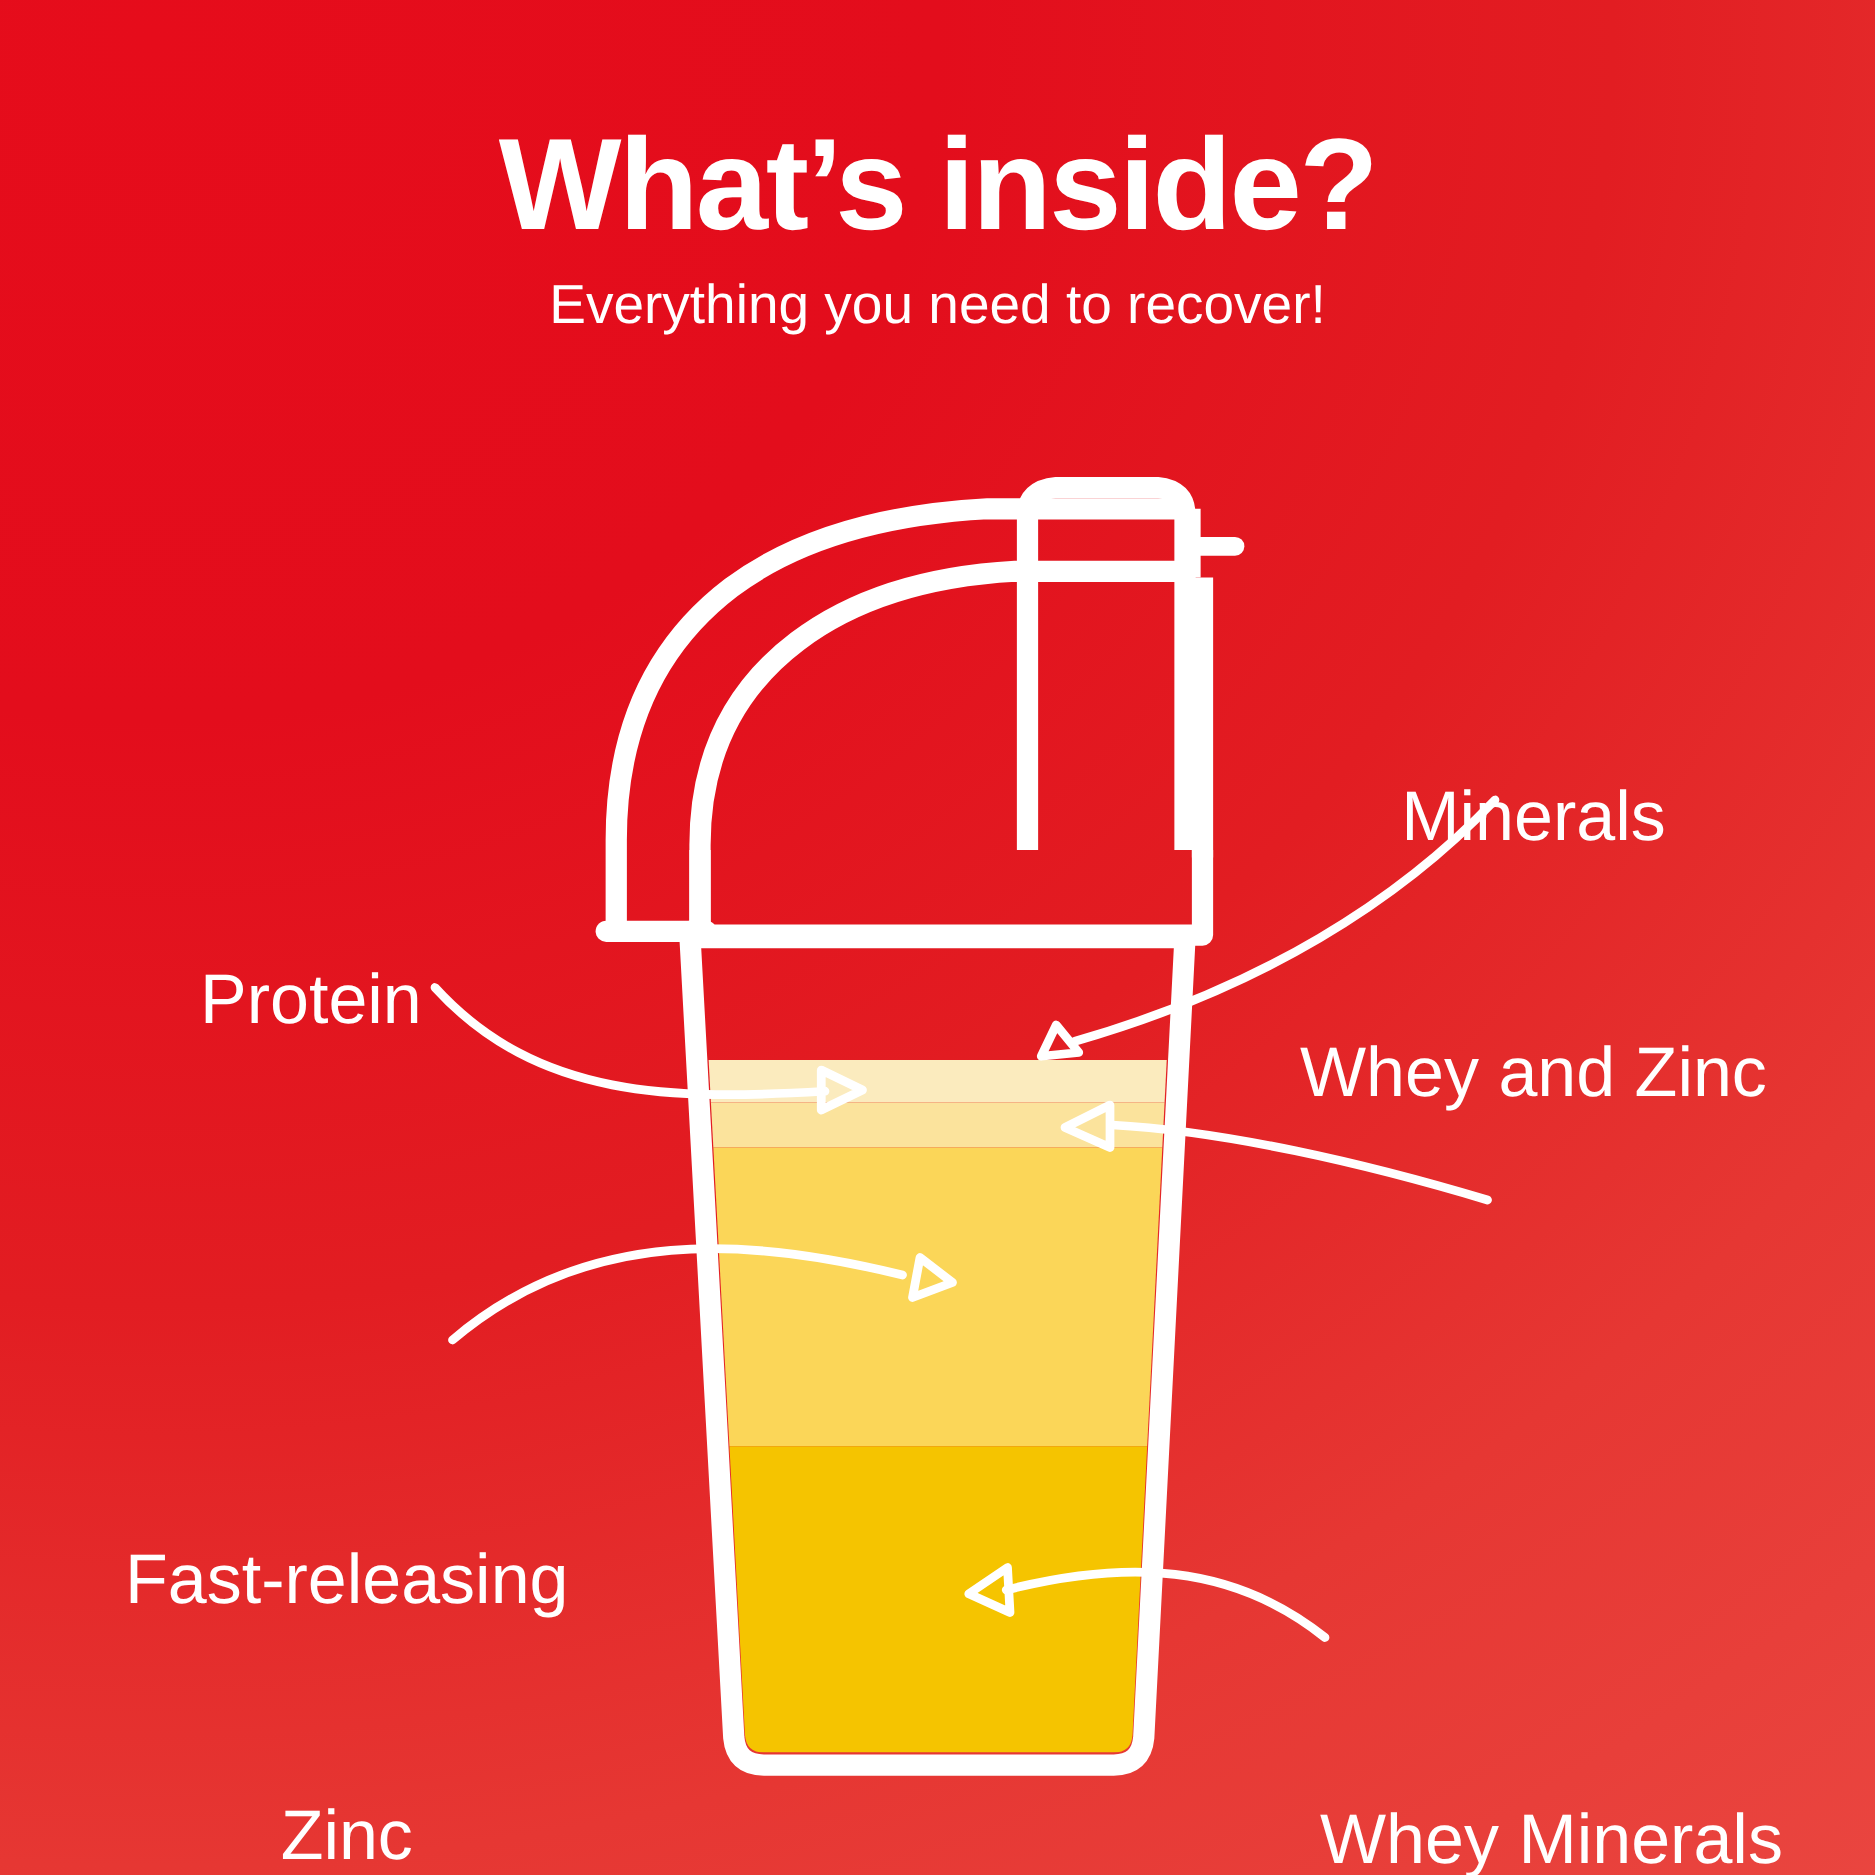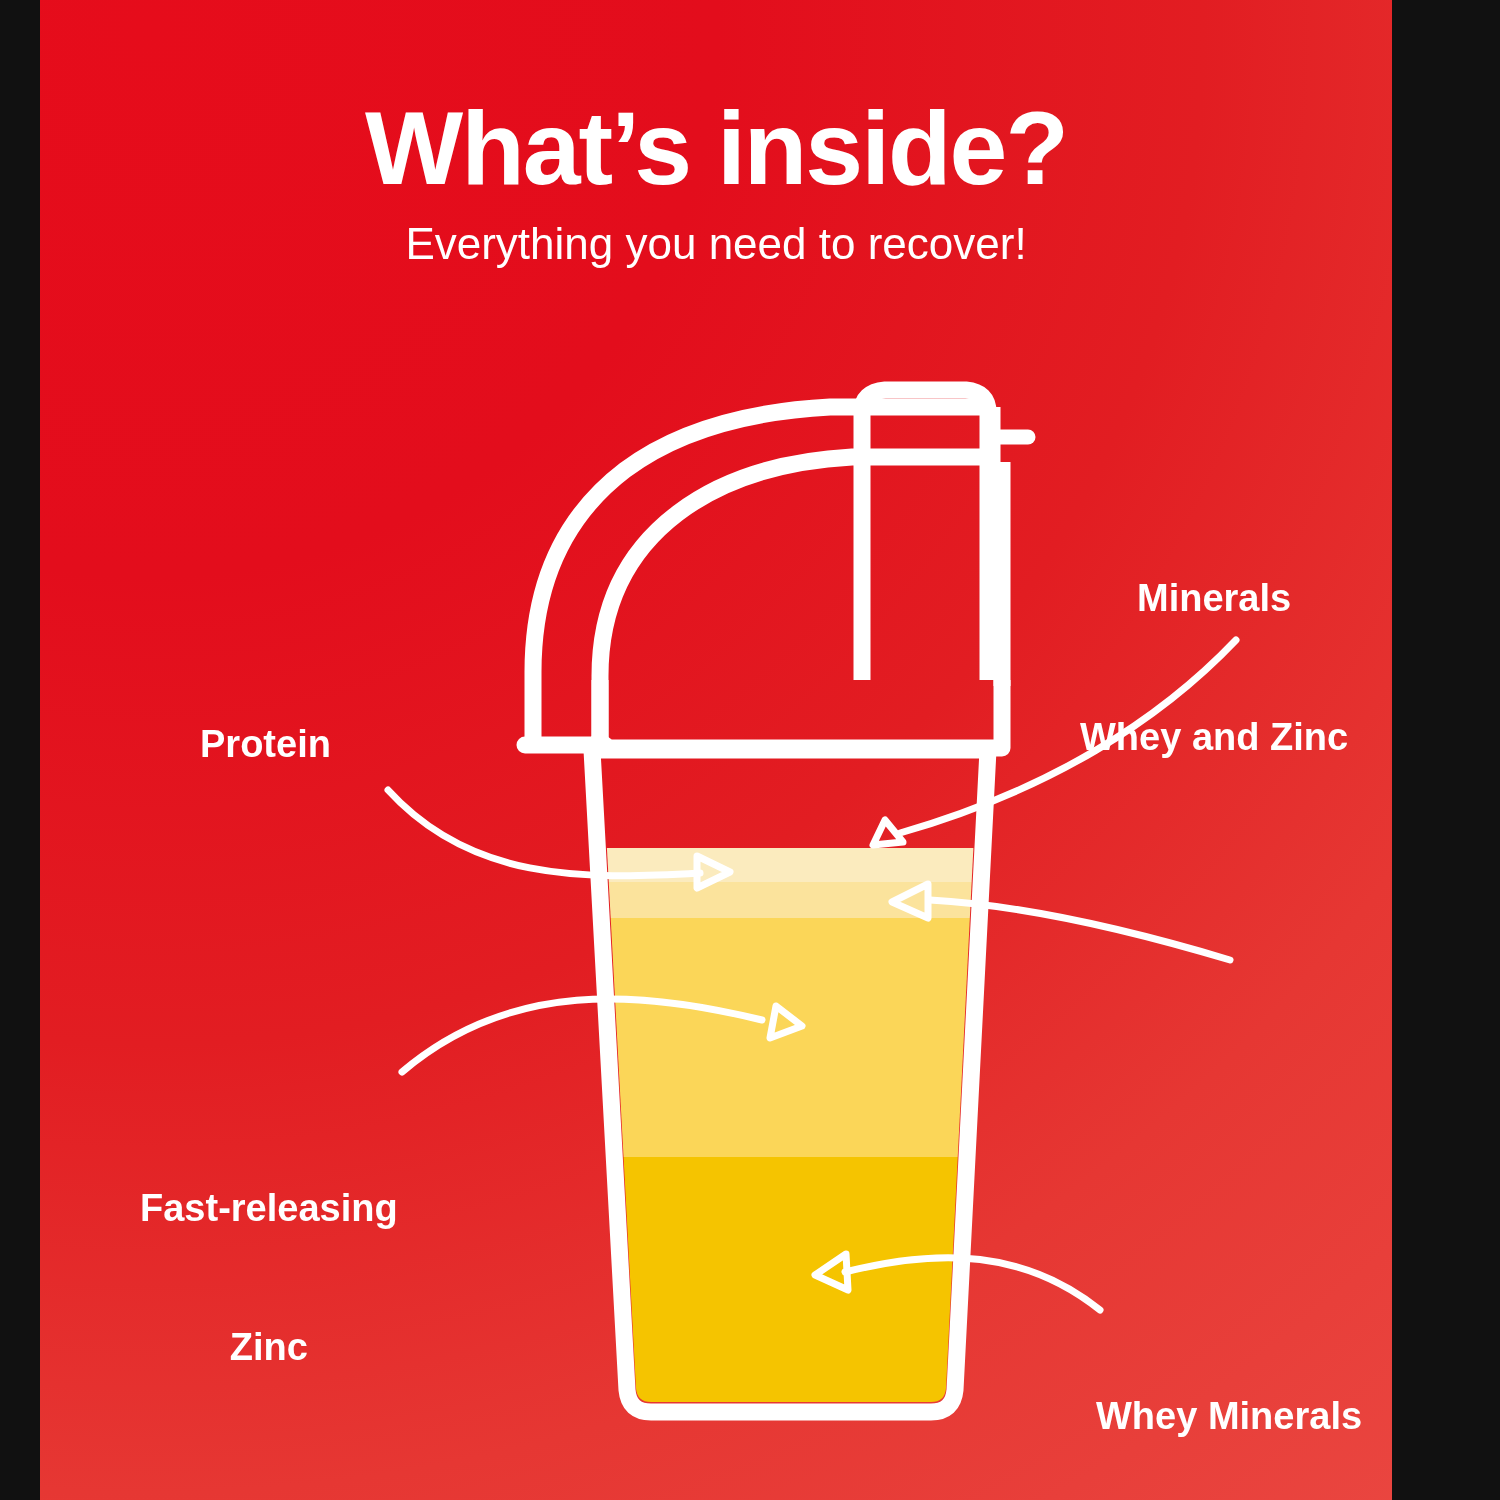--- a/index.html
+++ b/index.html
@@ -2,26 +2,25 @@
 <html><head>
 <meta charset="utf-8">
 <style>
   html, body {
     margin: 0;
     padding: 0;
     background: #111;
   }
   #stage {
     position: relative;
-    width: 1352px;
+    width: 1500px;
     height: 1500px;
     overflow: hidden;
     font-family: "Liberation Sans", sans-serif;
     background: #E30D1C;
-    margin-left: 40px;
   }
   #bg {
     position: absolute;
     inset: 0;
     background:
       radial-gradient(ellipse 150% 130% at 8% 2%,
         #E60C1B 0%,
         #E30D1C 28%,
         #E21D22 52%,
         #E63733 75%,
@@ -49,22 +48,22 @@
   .subhead {
     left: 0;
     right: 0;
     top: 222px;
     text-align: center;
     font-size: 44px;
     font-weight: normal;
     letter-spacing: 0px;
   }
   .callout {
-    font-size: 38px;
-    font-weight: bold;
+    font-size: 56px;
+    font-weight: normal;
     line-height: 1.22;
   }
 
   #lbl-minerals     { left: 1040px; top: 482px; text-align: center; }
   #lbl-vitamins     { left: 160px;  top: 628px; text-align: center; }
   #lbl-electro      { left: 1038px; top: 987px; }
   #lbl-carbs        { left: 100px;  top: 1092px; text-align: center; }
   #lbl-whey         { left: 1056px; top: 1300px; }
 </style>
 </head>

